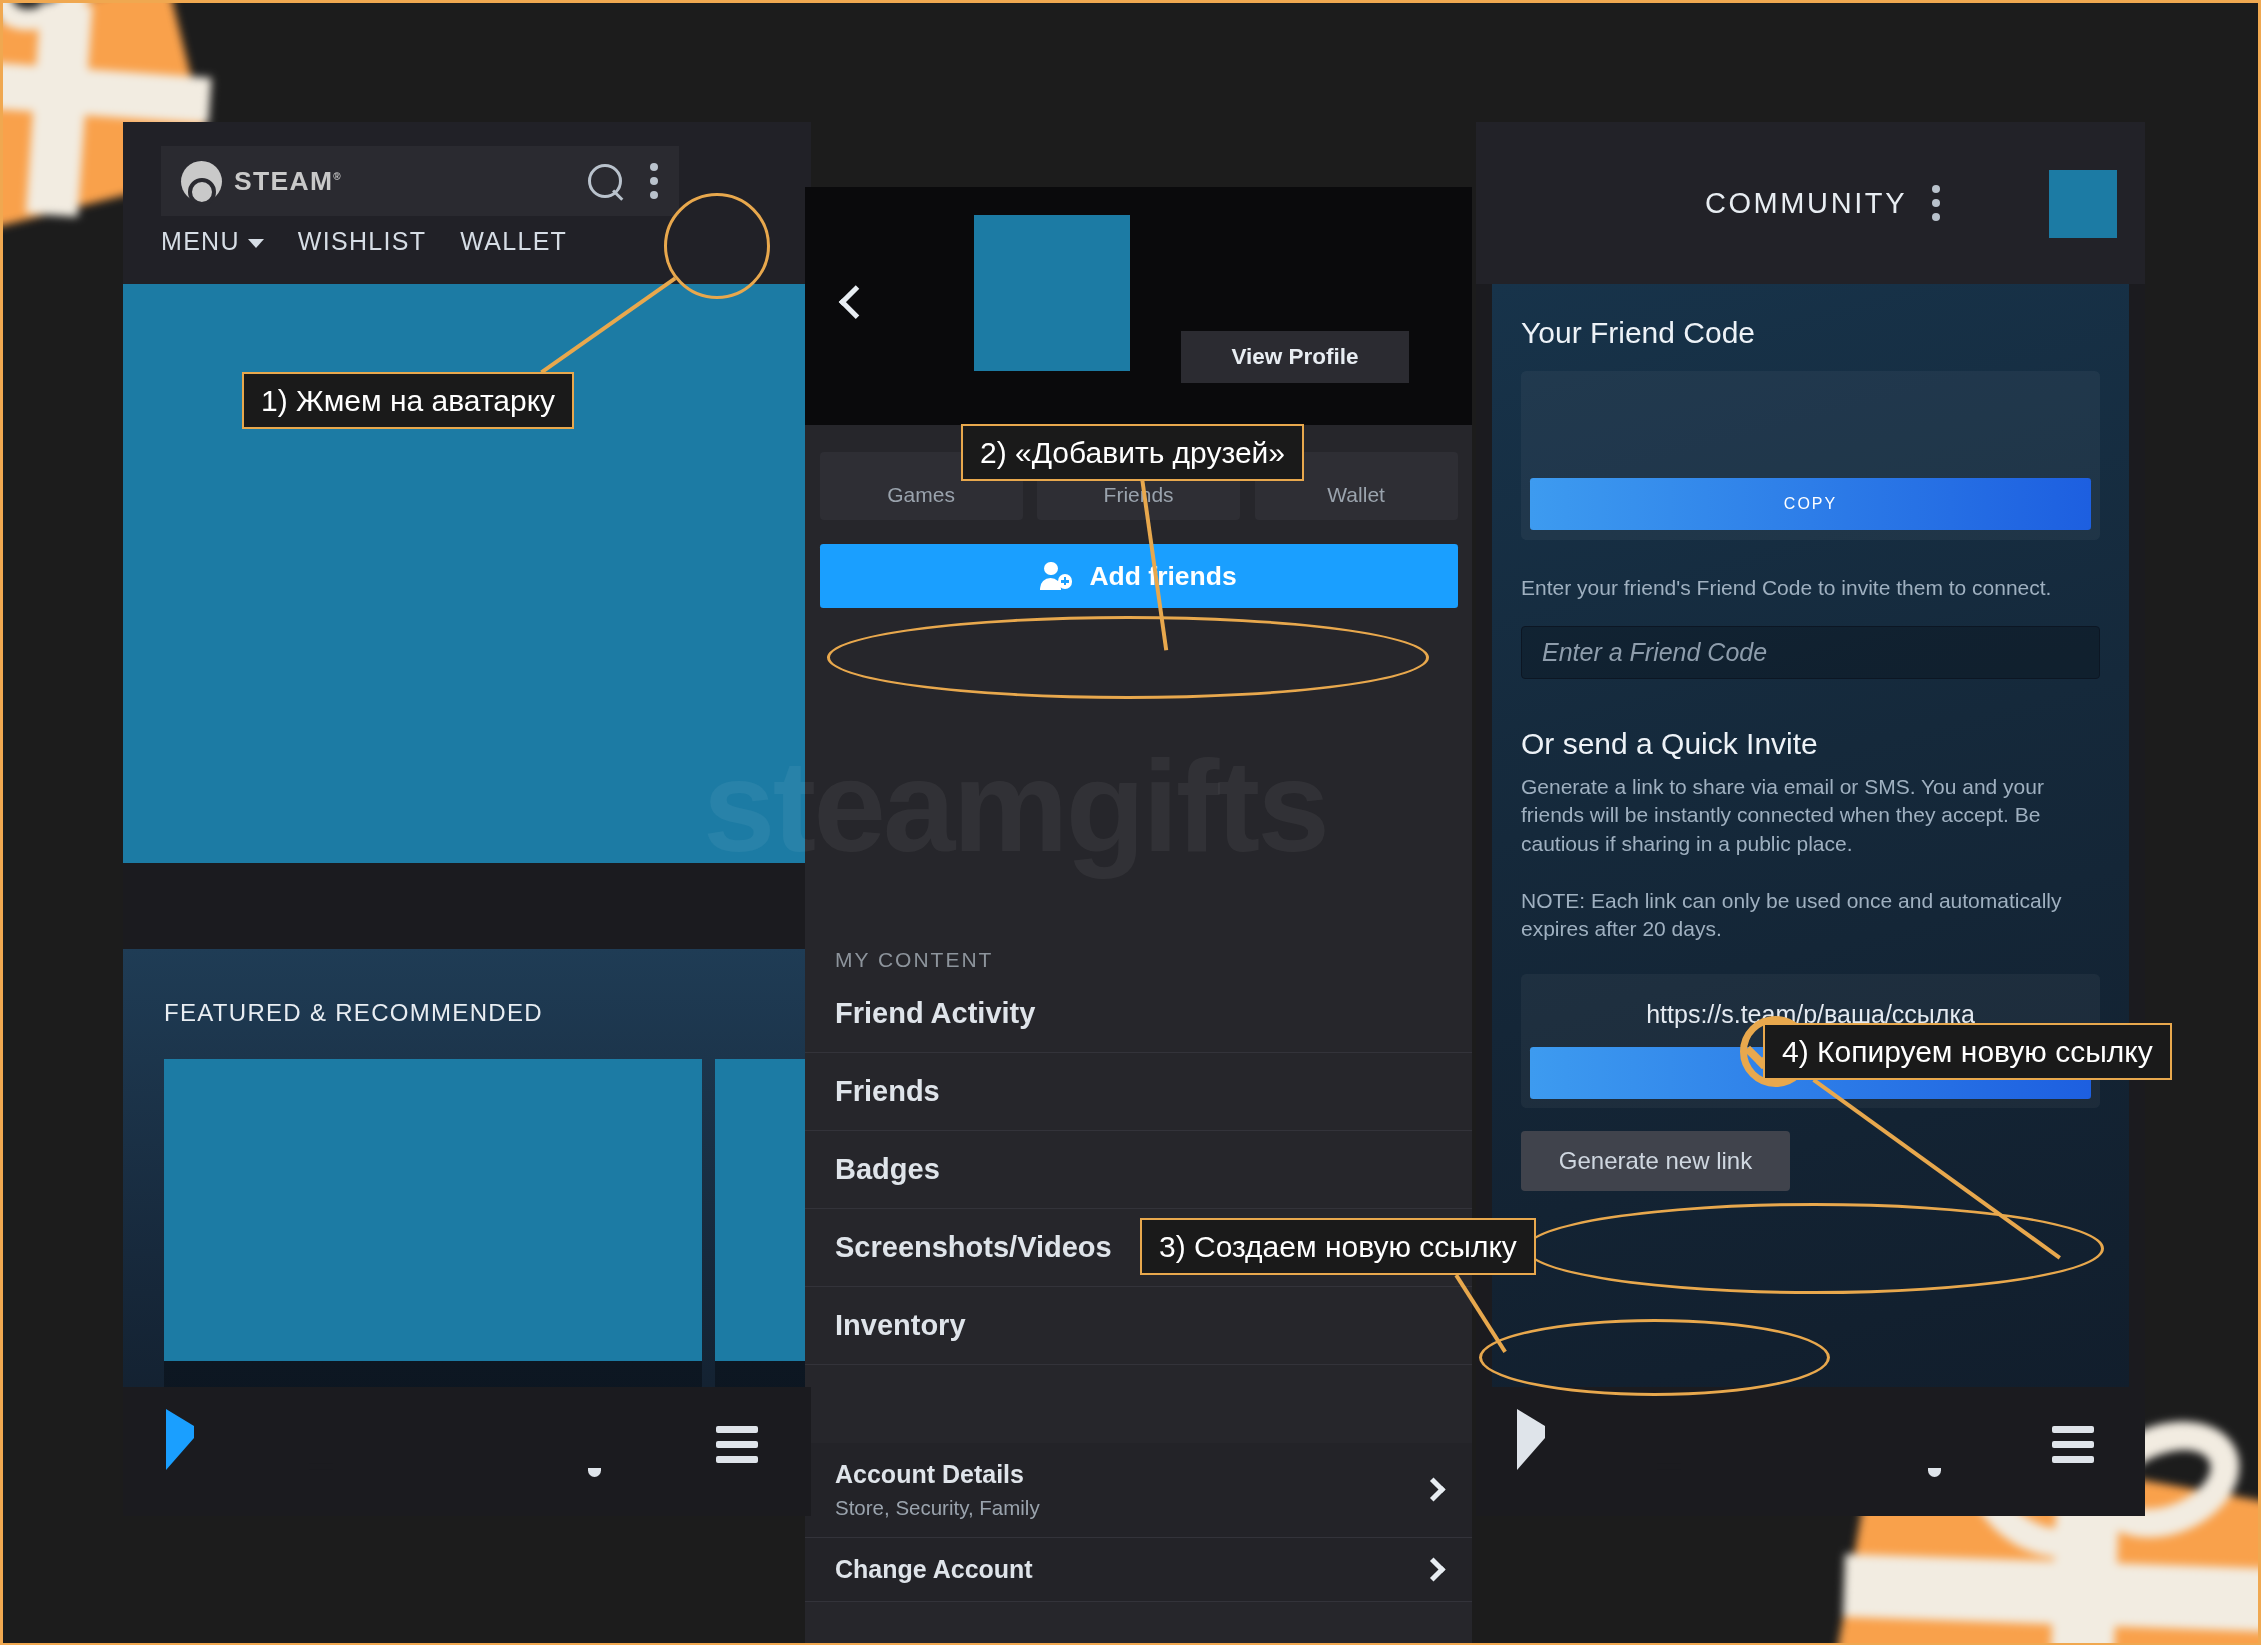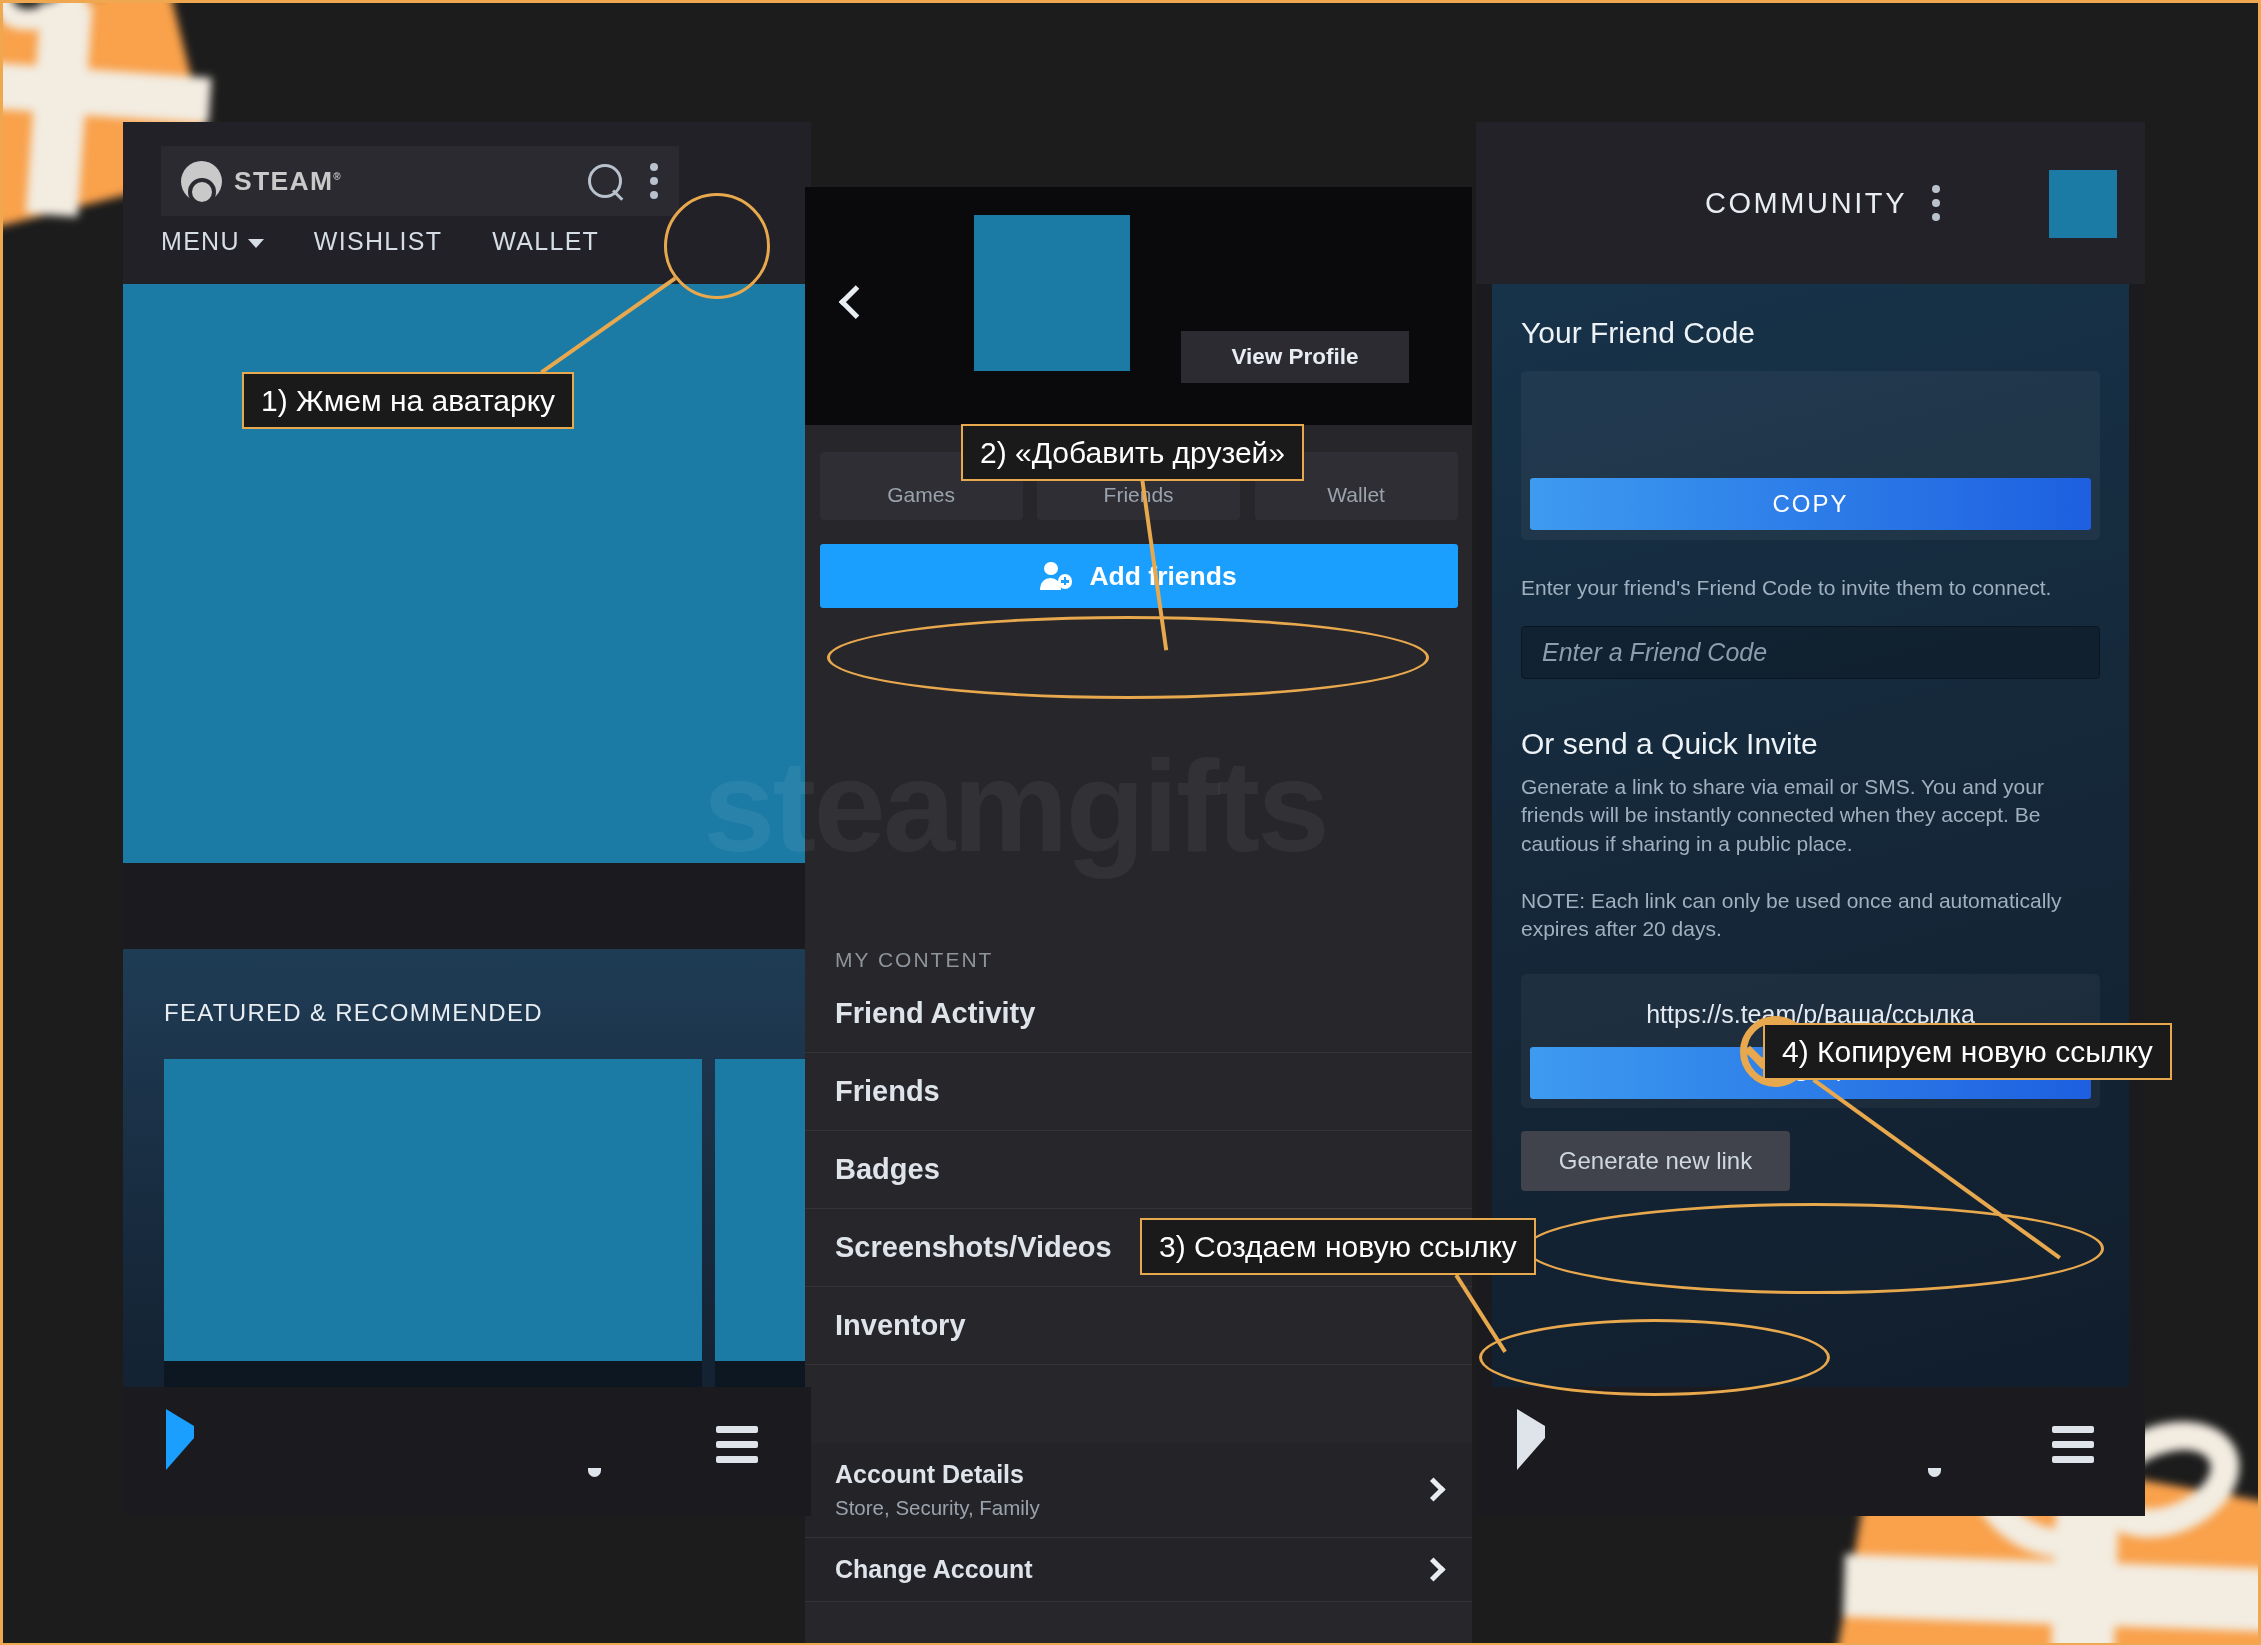--- a/index.html
+++ b/index.html
@@ -58,21 +58,21 @@
     content:""; position:absolute; left:7.3px; top:17px; width:20px; height:20px;
     border-radius:50%; border:4.6px solid #2a2a30;
   }
   .steam-word { color:#c9c9c9; font-size:26.5px; font-weight:bold; letter-spacing:1.3px; }
   .steam-word sup { font-size:10px; vertical-align:super; }
   .mag { width:37px; height:37px; position:relative; }
   .mag::before { content:""; position:absolute; left:1.3px; top:1.3px; width:28px; height:28px; border-radius:50%; border:3.3px solid #b9c2cc; }
   .mag::after  { content:""; position:absolute; left:26.5px; top:26.5px; width:13.2px; height:3.3px; background:#b9c2cc; transform:rotate(45deg); transform-origin:left center; }
   .kebab { width:9.3px; margin-left:26.5px; display:flex; flex-direction:column; gap:6px; align-items:center; }
   .kebab i { width:8px; height:8px; border-radius:50%; background:#b9c2cc; display:block; }
-  #store-nav { position:absolute; left:38px; top:105px; display:flex; gap:50px; align-items:center; }
+  #store-nav { position:absolute; left:38px; top:105px; display:flex; gap:34px; align-items:center; }
   #store-nav .nv { color:#d6dde5; font-size:25px; letter-spacing:1.3px; }
   .caret-dn { display:inline-block; width:0;height:0; border-left:8px solid transparent; border-right:8px solid transparent; border-top:9.3px solid #d6dde5; margin-left:8px; vertical-align:middle; }
 
   #store-avatar {
     position:absolute; left:680px; top:211px; width:71px; height:71px; background:#1c7ba4;
   }
   #store-hero { position:absolute; left:0; top:162px; width:100%; height:579px; background:#1c7ba4; }
   #store-featured {
     position:absolute; left:0; top:827px; width:100%; height:553px;
     background:linear-gradient(180deg,#1f3c55 0%, #17293c 55%, #111c29 100%);
@@ -163,21 +163,21 @@
     position:absolute; left:16px; top:162px; width:637px; height:1158px;
     background:linear-gradient(165deg,#17334a 0%, #15293b 42%, #111d2b 100%);
     padding:32px 29px 0 29px; overflow:hidden;
   }
   .comm-h { color:#edf2f7; font-size:30px; font-weight:normal; }
   #fc-box { margin-top:21px; background:rgba(255,255,255,0.045); border-radius:5.3px; padding:9.3px; }
   #fc-blank { height:98px; }
   .copy-btn {
     height:52px; border-radius:3.3px;
     background:linear-gradient(90deg,#3d9bf0 0%, #1d5fe0 100%);
-    color:#fff; font-size:24px; letter-spacing:2px;
+    color:#fff; font-size:16px; letter-spacing:2px;
     display:flex; align-items:center; justify-content:center;
   }
   .comm-p { color:#9fb0c0; font-size:21px; line-height:1.35; }
   #fc-desc { margin-top:34px; }
   #fc-input {
     margin-top:24px; height:53px; border:1.3px solid #0c1623; border-radius:4px;
     background:rgba(0,0,0,0.22); display:flex; align-items:center; padding-left:20px;
     color:#8e9dac; font-size:25px; font-style:italic;
   }
   #qi-h { margin-top:48px; }

